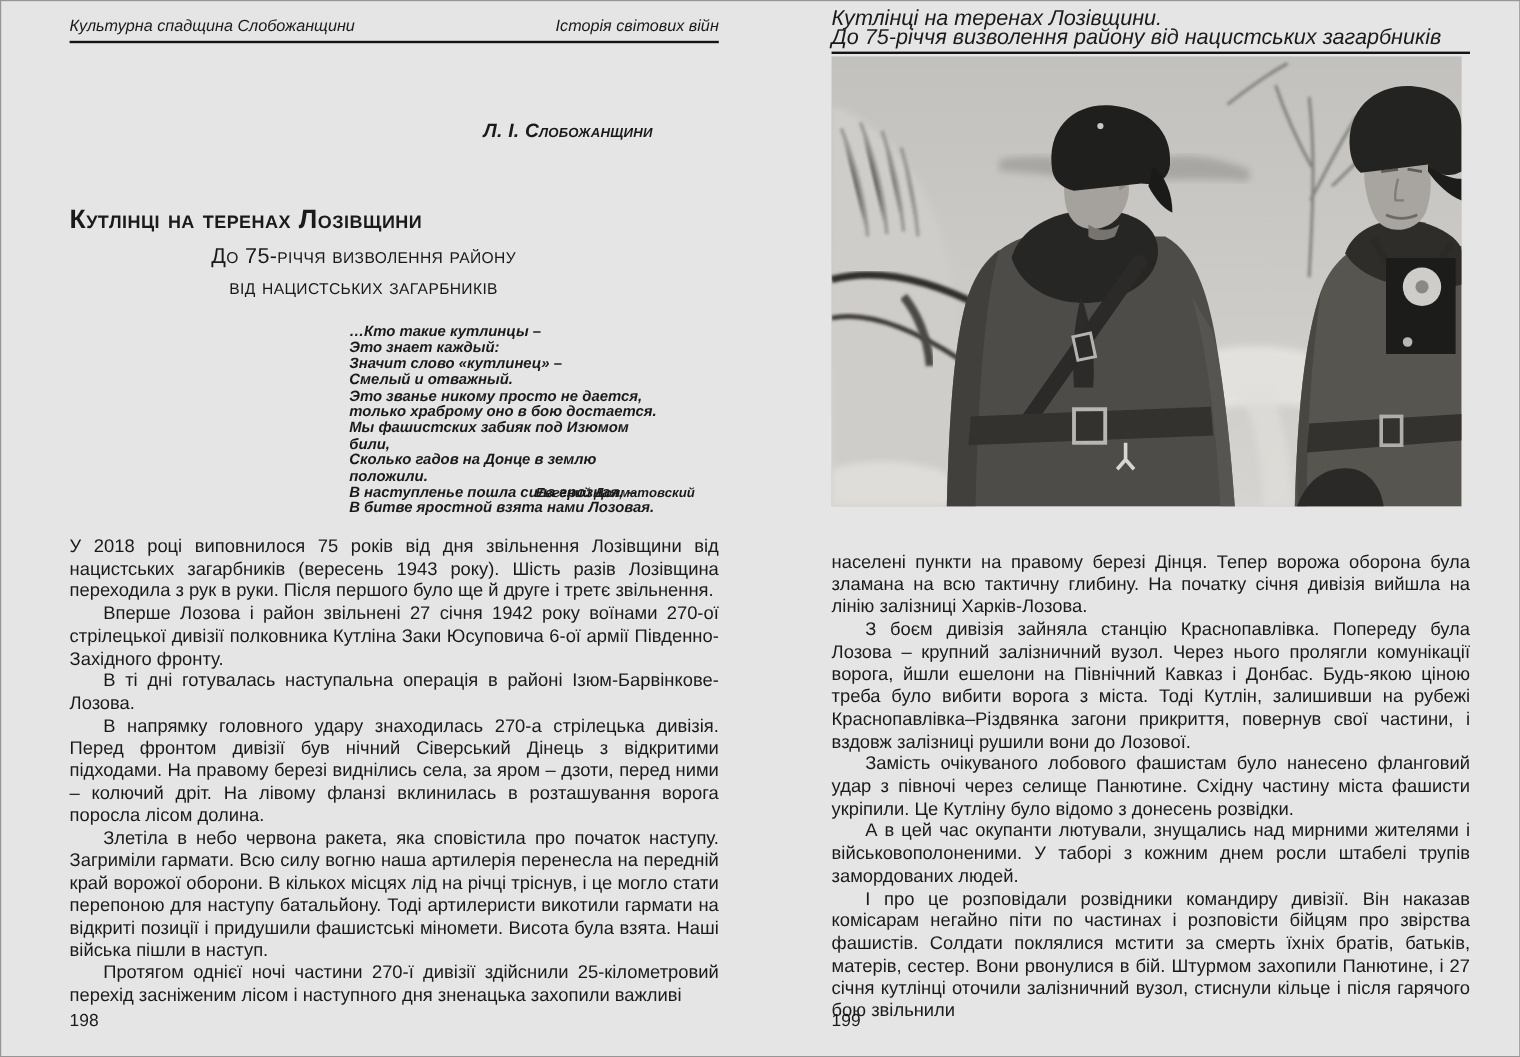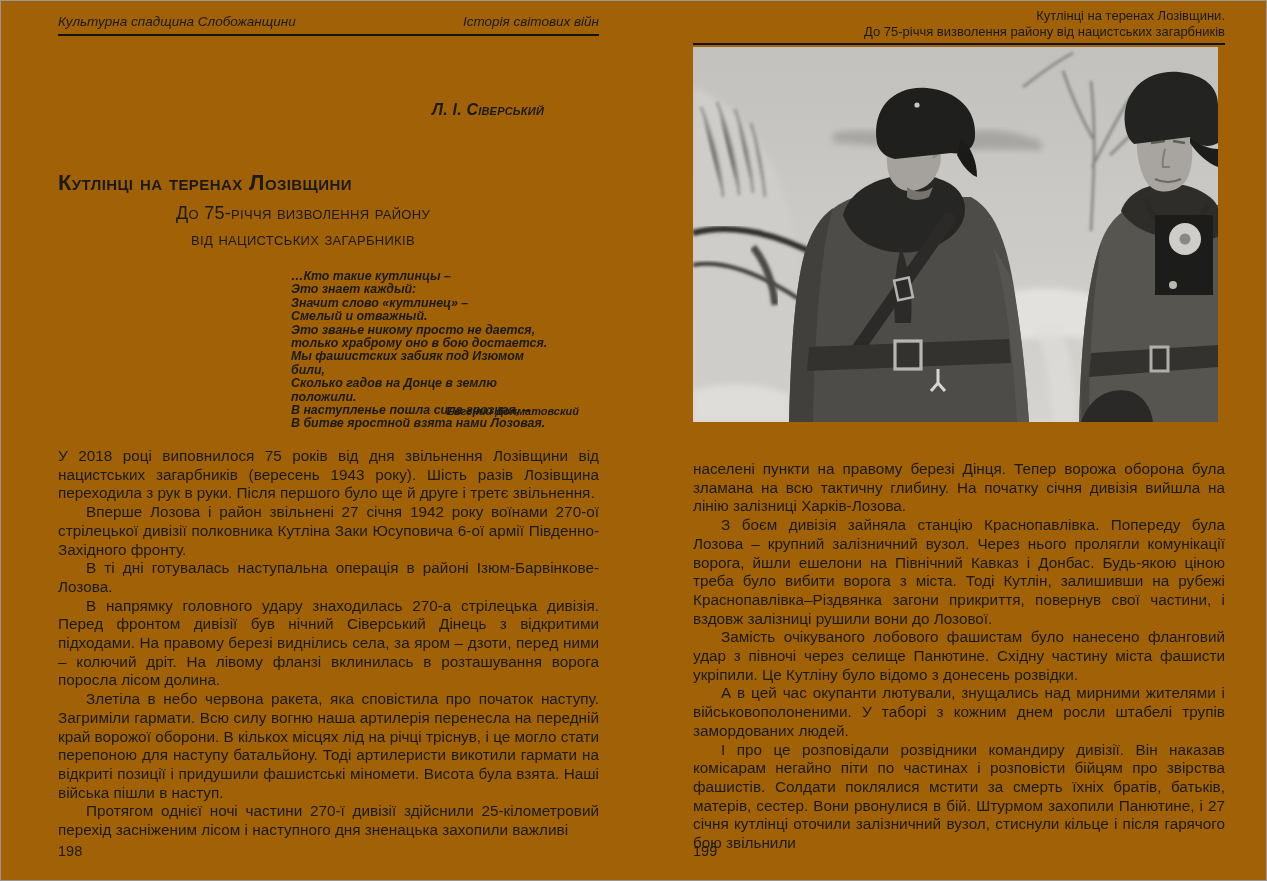--- a/index.html
+++ b/index.html
@@ -1,17 +1,17 @@
 <!DOCTYPE html>
 <html><head>
 <meta charset="utf-8">
 <style>
   html,body{margin:0;padding:0;background:#ffffff;}
   #canvas{
-    position:relative;width:1267px;height:881px;background:#a16207;
+    position:relative;width:1267px;height:881px;background:#e5e5e5;
     box-sizing:border-box;border:1px solid #969696;overflow:hidden;
     font-family:"Liberation Sans", sans-serif;color:#1a1a1a;
   }
   .abs{position:absolute;}
   
   .pl{left:57px;width:541px;}
   .page-header{
     display:flex;justify-content:space-between;align-items:flex-end;
     font-style:italic;font-size:13.5px;
     border-bottom:2px solid #141414;padding-bottom:5px;
@@ -39,40 +39,40 @@
   }
   .body-text{font-size:15.3px;line-height:18.7px;text-align:justify;}
   .body-text p{margin:0;}
   .body-text p.indent{text-indent:28px;}
   .pl-body{top:446px;width:541px;}
   .pagenum{font-size:14.5px;}
   .pl-pagenum{top:842px;}
   
   .pr{left:692px;width:532px;}
   .pr-header{
-    top:7px;text-align:right;font-size:13px;line-height:15.5px;
+    top:7px;text-align:left;font-style:italic;font-size:18px;line-height:15.5px;
     border-bottom:2px solid #141414;padding-bottom:4px;width:532px;
   }
   .pr-photo{top:46px;width:525px;height:375px;background:#c9c8c5;}
   .pr-photo svg{display:block;}
   .pr-caption{top:427px;width:532px;font-style:italic;font-size:13px;}
   .pr-body{top:459px;width:532px;}
   .pr-pagenum{top:842px;width:532px;text-align:left;}
 </style>
 </head>
 <body>
 
 <div id="canvas">
 
   <div class="abs pl pl-header page-header">
     <span>Культурна спадщина Слобожанщини</span>
     <span>Історія світових війн</span>
   </div>
 
-  <div class="abs pl pl-author">Л. І. Сіверський</div>
+  <div class="abs pl pl-author">Л. І. Слобожанщини</div>
 
   <div class="abs pl pl-title">Кутлінці на теренах Лозівщини</div>
 
   <div class="abs pl pl-subtitle">
     <div>До 75-річчя визволення району</div>
     <div>від нацистських загарбників</div>
   </div>
 
   <div class="abs pl-poem">
     <div>…Кто такие  кутлинцы –</div>

